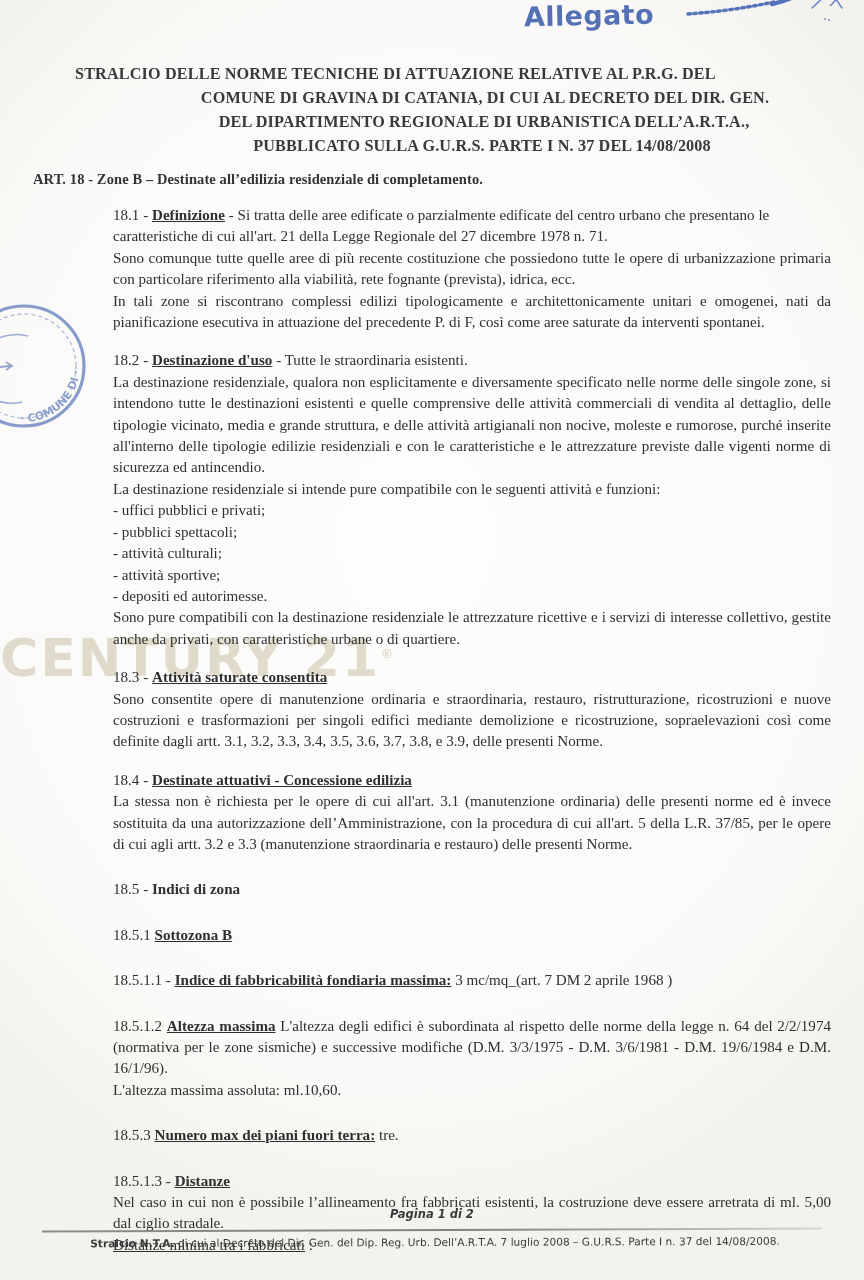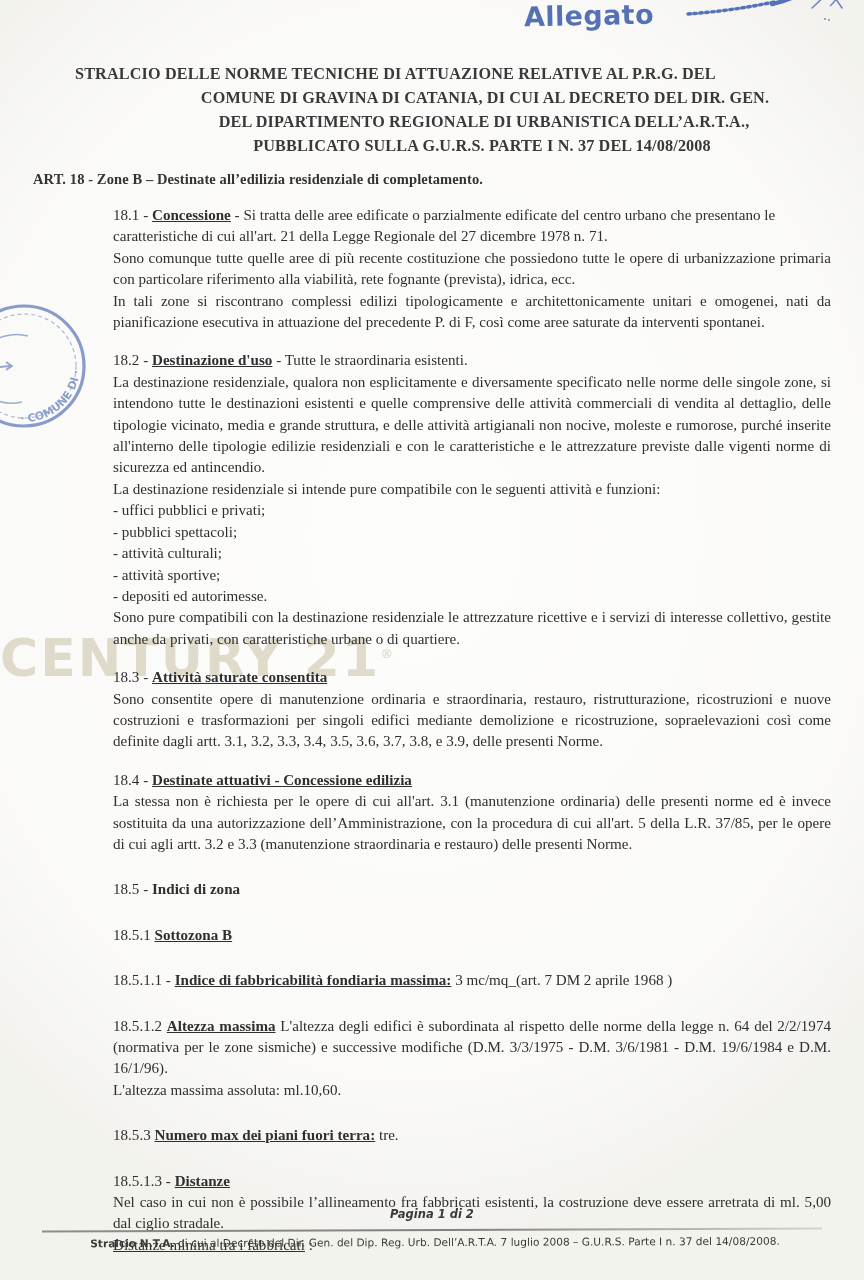--- a/index.html
+++ b/index.html
@@ -240,21 +240,21 @@
       <span class="tline l1">STRALCIO DELLE NORME TECNICHE DI ATTUAZIONE RELATIVE AL P.R.G. DEL</span>
       <span class="tline l2">COMUNE DI GRAVINA DI CATANIA, DI CUI AL DECRETO DEL DIR. GEN.</span>
       <span class="tline l3">DEL DIPARTIMENTO REGIONALE DI URBANISTICA DELL’A.R.T.A.,</span>
       <span class="tline l4">PUBBLICATO SULLA G.U.R.S. PARTE I N. 37 DEL 14/08/2008</span>
     </div>
 
     <div id="art-heading">ART. 18 - Zone B – Destinate all’edilizia residenziale di completamento.</div>
 
     <div id="body">
 
-      <p class="nojust"><span class="secnum">18.1 - </span><span class="u">Concessione</span><span> - </span><span>Si tratta delle aree edificate o parzialmente edificate del centro urbano che presentano le caratteristiche di cui all'art. 21 della Legge Regionale del 27 dicembre 1978 n. 71.</span></p>
+      <p class="nojust"><span class="secnum">18.1 - </span><span class="u">Definizione</span><span> - </span><span>Si tratta delle aree edificate o parzialmente edificate del centro urbano che presentano le caratteristiche di cui all'art. 21 della Legge Regionale del 27 dicembre 1978 n. 71.</span></p>
       <p>Sono comunque tutte quelle aree di più recente costituzione che possiedono tutte le opere di urbanizzazione primaria con particolare riferimento alla viabilità, rete fognante (prevista), idrica, ecc.</p>
       <p>In tali zone si riscontrano complessi edilizi tipologicamente e architettonicamente unitari e omogenei, nati da pianificazione esecutiva in attuazione del precedente P. di F, così come aree saturate da interventi spontanei.</p>
 
       <div class="gap-md"></div>
 
       <p class="nojust"><span class="secnum">18.2 - </span><span class="u">Destinazione d'uso</span><span> - </span><span>Tutte le straordinaria esistenti.</span></p>
       <p>La destinazione residenziale, qualora non esplicitamente e diversamente specificato nelle norme delle singole zone, si intendono tutte le destinazioni esistenti e quelle  comprensive delle attività commerciali di vendita al dettaglio, delle tipologie vicinato, media e grande struttura, e delle attività artigianali non nocive, moleste e rumorose, purché inserite all'interno delle tipologie edilizie residenziali e con le caratteristiche e le attrezzature previste dalle vigenti norme di sicurezza ed antincendio.</p>
       <p class="nojust">La destinazione residenziale si intende pure compatibile con le seguenti attività e funzioni:</p>
       <p class="listline">- uffici pubblici e privati;</p>
       <p class="listline">- pubblici spettacoli;</p>

